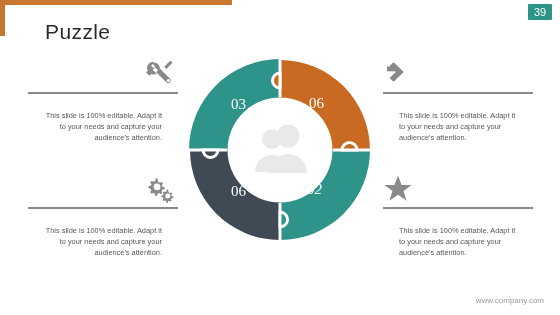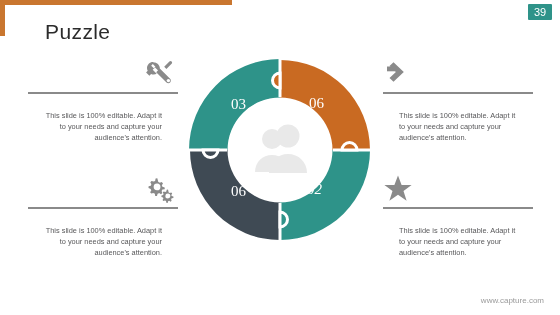--- a/index.html
+++ b/index.html
@@ -213,15 +213,15 @@
         <path d="M82 116c0-11 8.5-19 19-19s19 8 19 19z"></path>
       </g>
     </svg>
 
     <div class="num n01">06</div>
     <div class="num n02">02</div>
     <div class="num n03">06</div>
     <div class="num n04">03</div>
   </div>
 
-  <div class="footer">www.capture.com</div>
+  <div class="footer">www.company.com</div>
 
 </div>
 
 </body></html>

